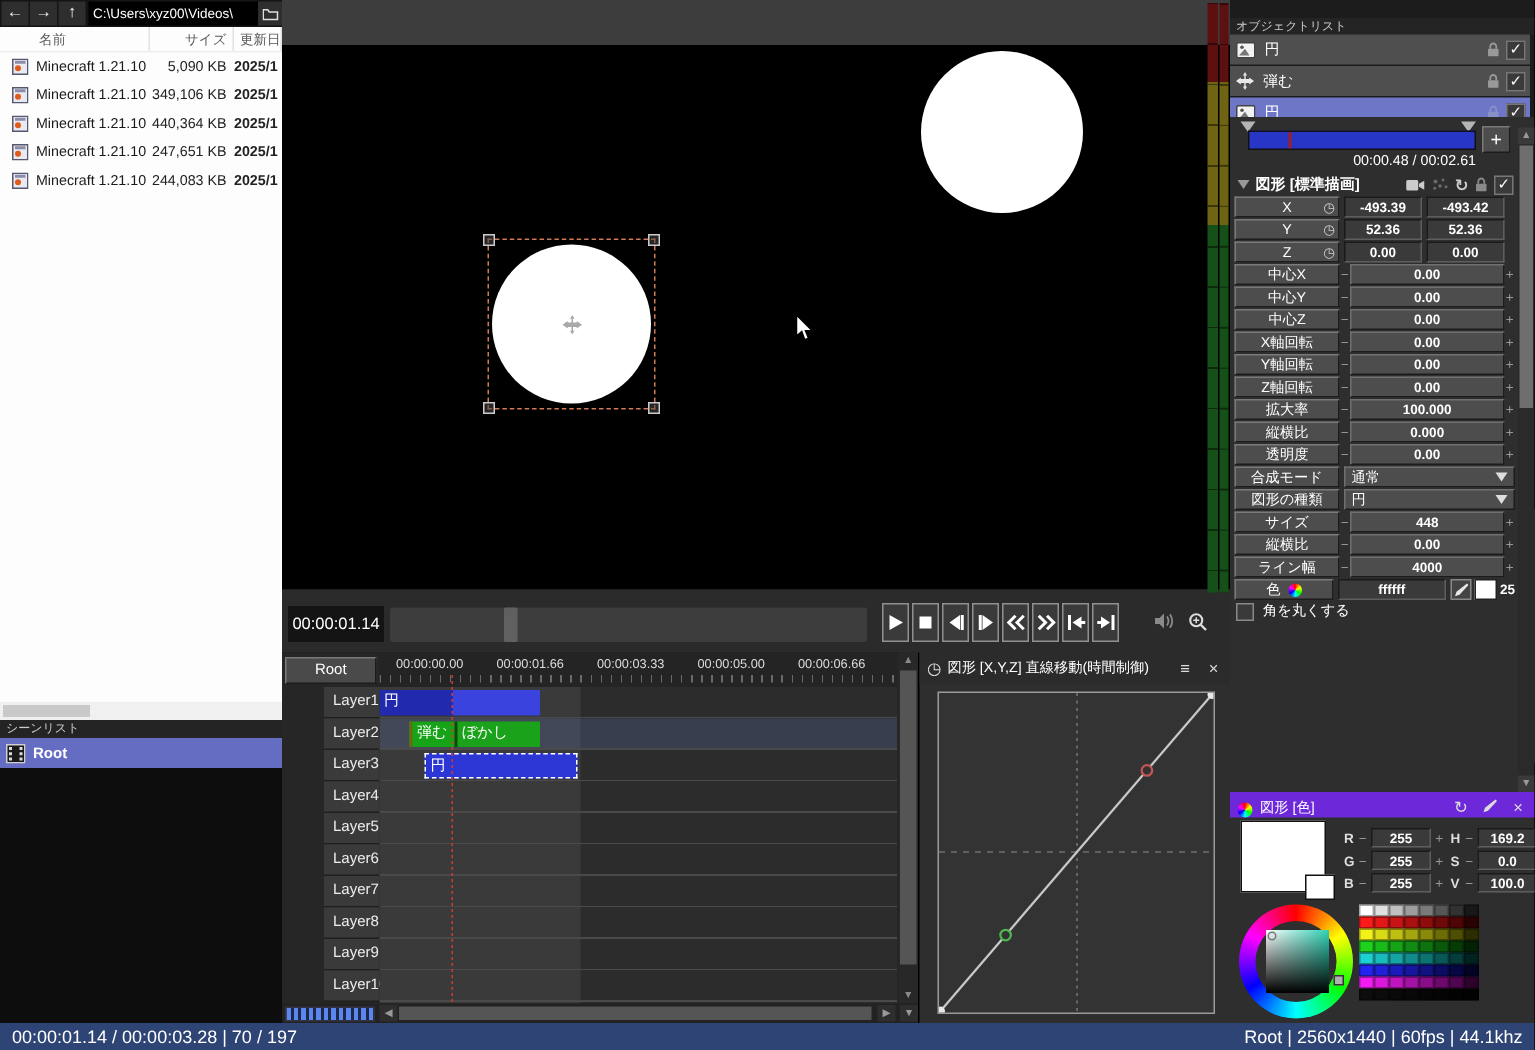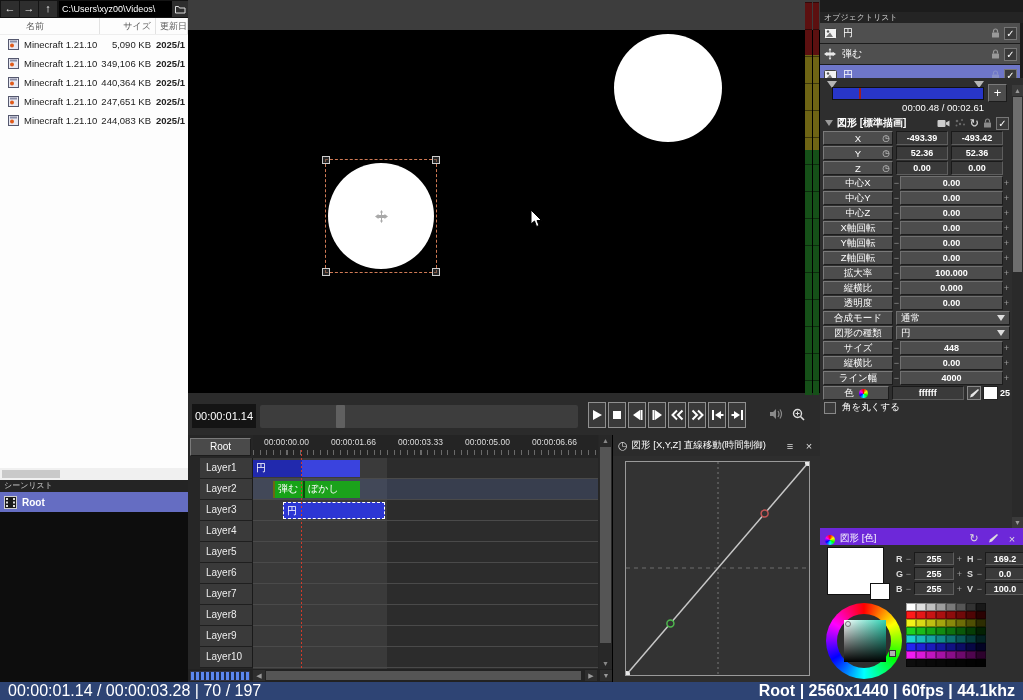--- a/index.html
+++ b/index.html
@@ -53,21 +53,21 @@
 
   
   #timeline { left:188px; top:435px; width:424px; height:247px; background:#262626; }
   #root-btn { left:2px; top:3px; width:61px; height:18px; background:#4a4a4a; border:1px solid; border-color:#7a7a7a #1c1c1c #1c1c1c #7a7a7a; color:#fff; text-align:center; line-height:16px; font-size:10px; }
   #ruler { left:65px; top:0; width:345px; height:23px; background:#242424; overflow:hidden; }
   #ruler .ticks { position:absolute; left:0; top:15px; width:345px; height:5px;
       background:repeating-linear-gradient(90deg, #6a6a6a 0 1px, transparent 1px 6.7px); }
   .rl { position:absolute; top:2px; font-size:8.5px; color:#ddd; white-space:nowrap;margin-left:9px; }
   .rl[data-index="0"]{left:2px} .rl[data-index="1"]{left:69px} .rl[data-index="2"]{left:136px}
   .rl[data-index="3"]{left:203px} .rl[data-index="4"]{left:270px} .rl[data-index="5"]{left:337px}
-  #layer-names { left:0; top:23px; width:65px;padding-left:12px; }
+  #layer-names { left:16px; top:23px; width:65px;padding-left:12px; }
   .layer-name { height:21px; background:#3a3a3a; border-bottom:1px solid #1f1f1f; border-right:1px solid #1a1a1a; color:#eee; font-size:10px; line-height:20px; padding-left:6px; }
   #tracks { left:65px; top:23px; width:345px; height:211px; background:#2c2c2c; overflow:hidden; }
   #track-light { position:absolute; left:0; top:0; width:134px; height:211px; background:#3a3a3a; }
   #row-highlight { position:absolute; left:0; top:21px; width:345px; height:21px; background:rgba(90,110,170,.28); }
   #row-lines { position:absolute; left:0; top:0; width:345px; height:211px;
       background:repeating-linear-gradient(to bottom, transparent 0 20px, #4a4a4a 20px 21px); }
   .clip { position:absolute; height:17px; color:#fff; font-size:10px; line-height:16px; }
   #clip1a { left:0; top:2px; width:49px; background:#2129ad; padding-left:3px; }
   #clip1b { left:49px; top:2px; width:58px; background:#3a43de; }
   #clip2a { left:20px; top:23px; width:30px; background:#17a317; border-left:2px solid #6a6a10; padding-left:3px; }
@@ -149,23 +149,23 @@
       background:conic-gradient(from 90deg, #7fff00,#0f0,#00ff7f,#0ff,#007fff,#00f,#7f00ff,#f0f,#ff007f,#f00,#ff7f00,#ff0,#7fff00); }
   #hue-hole { position:absolute; left:17px; top:86px; width:54px; height:54px; border-radius:50%; background:#2e2e2e; }
   #sv-square { position:absolute; left:24px; top:92px; width:42px; height:42px;
       background:linear-gradient(to bottom, rgba(0,0,0,0), #000), linear-gradient(to right, #fff, #2fd3b4); }
   #sv-marker { position:absolute; left:25px; top:93px; width:6px; height:6px; border:1px solid #777; border-radius:50%; }
   #ring-marker { position:absolute; left:69px; top:122px; width:7px; height:7px; background:#b0b0b0; border:1px solid #333; }
   #palette { position:absolute; left:86px; top:75px; width:80px; height:64px; display:grid; grid-template-columns:repeat(8,1fr); grid-auto-rows:8px; gap:0; }
   .pcell { border:0.5px solid rgba(0,0,0,.35); }
 
   
-  #status-bar { left:0; top:682px; width:1023px; height:18px; background:#2e4474; color:#fff; font-size:16px; display:flex; align-items:center;gap:24px; }
+  #status-bar { left:0; top:682px; width:1023px; height:18px; background:#2e4474; color:#fff; font-size:12px; display:flex; align-items:center;gap:24px; }
   #status-left { padding-left:8px; }
-  #status-right { margin-left:auto; padding-right:8px;font-weight:bold; }
+  #status-right { margin-left:auto; padding-right:8px; }
 
   svg { display:block; }
 </style>
 </head>
 <body>
 
 <div id="app">
 
   <div id="explorer" class="abs">
     <div id="nav-bar" class="abs">

